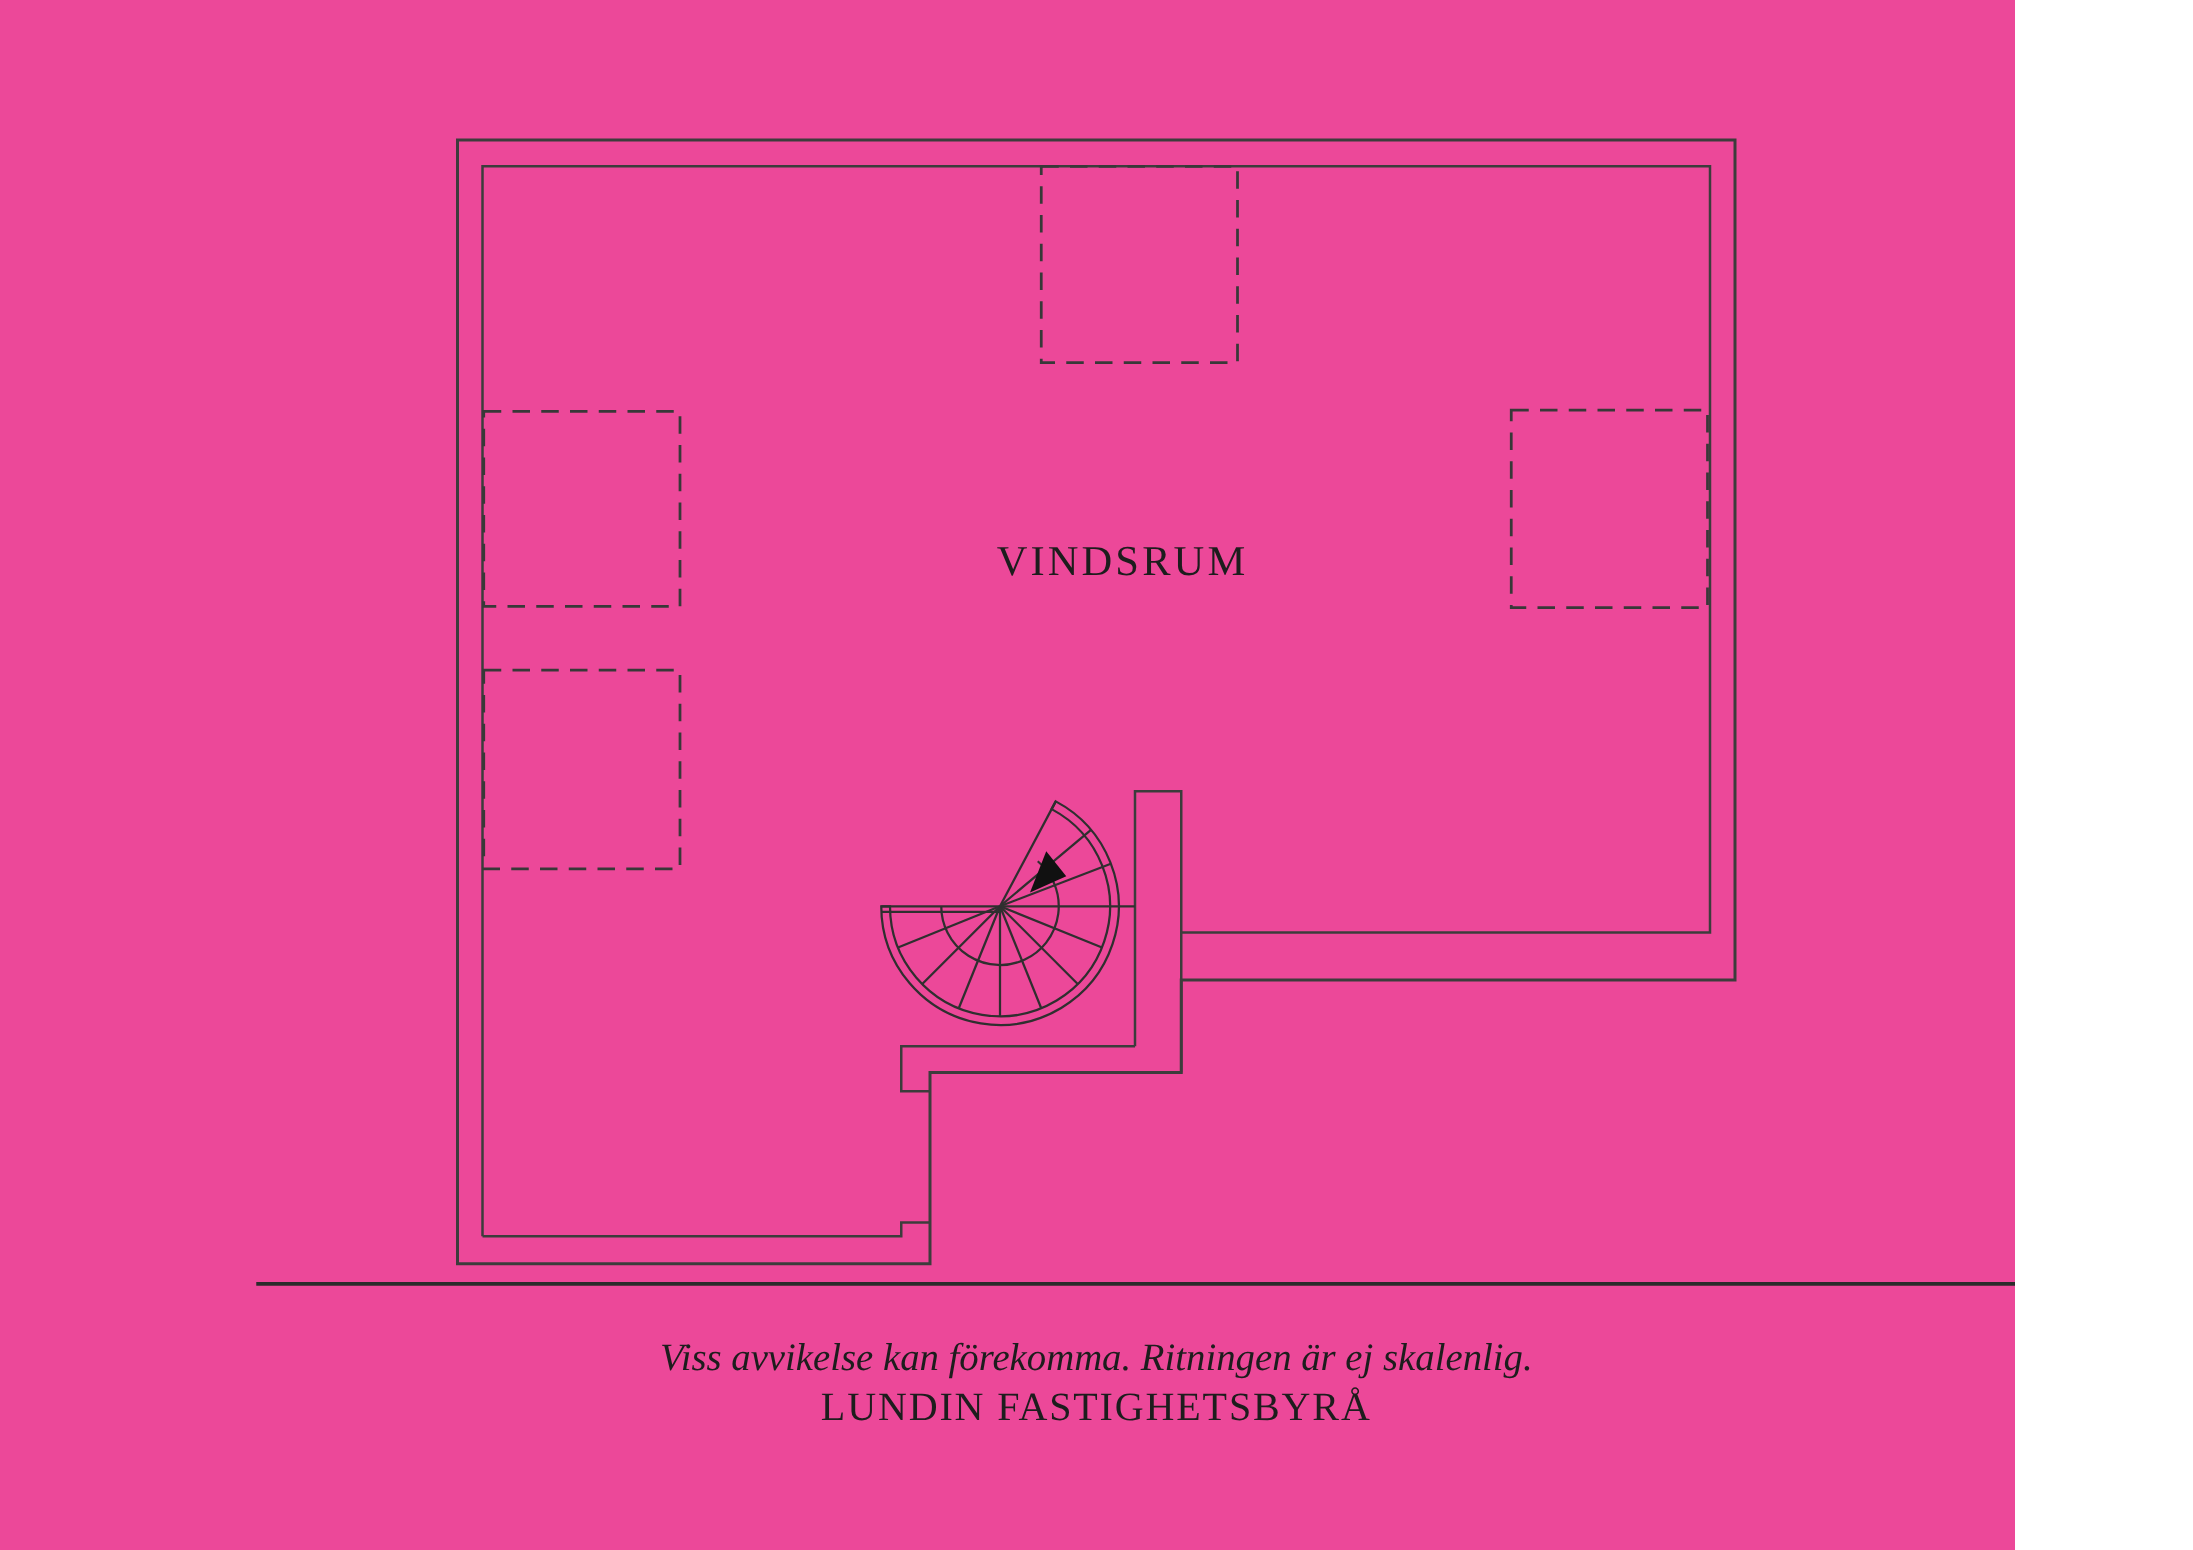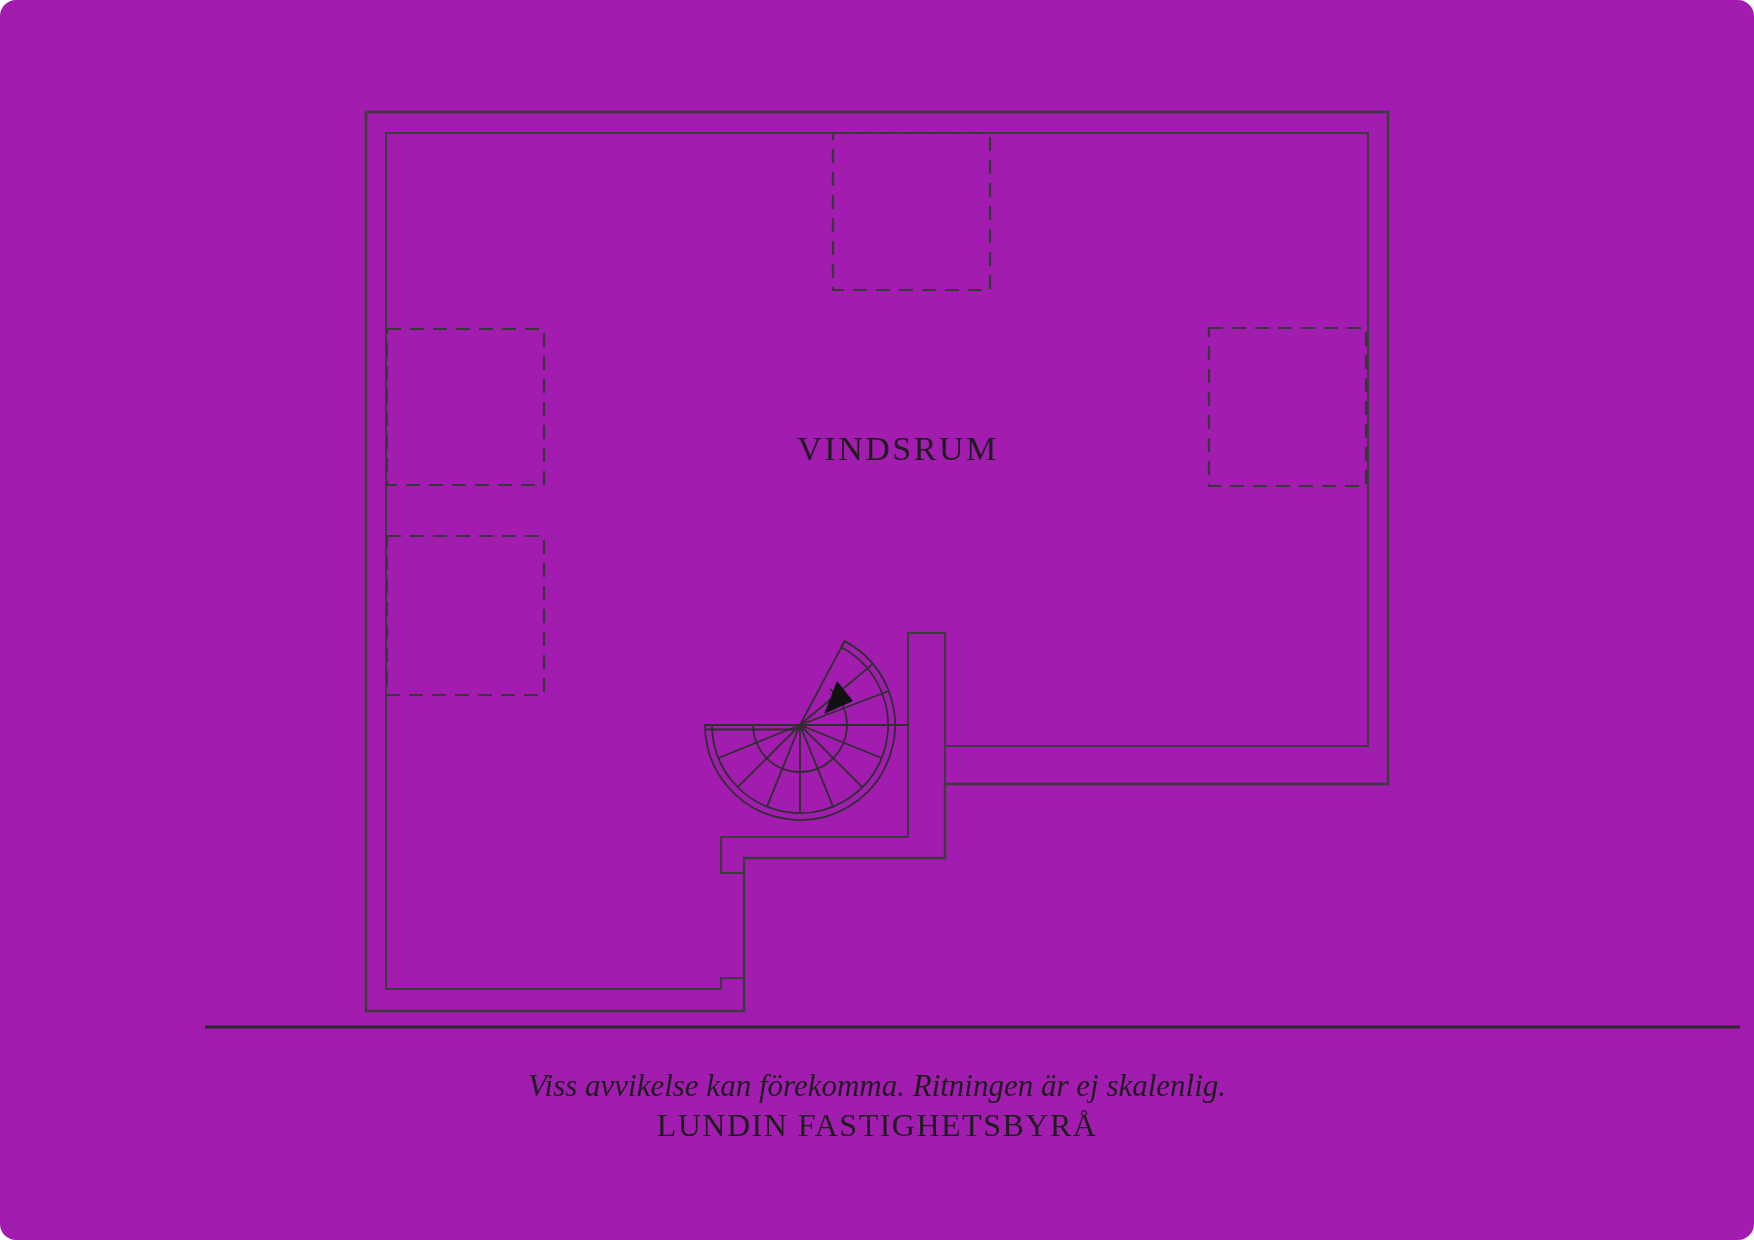--- a/index.html
+++ b/index.html
@@ -2,26 +2,25 @@
 <html><head>
 <meta charset="utf-8">
 <style>
   html, body {
     margin: 0;
     padding: 0;
     background: #ffffff;
   }
   .canvas {
     position: relative;
-    width: 1754px;
+    width: 1612px;
     height: 1240px;
-    background: #a21caf;
+    background: #ec4899;
     overflow: hidden;
     font-family: "Liberation Serif", "DejaVu Serif", serif;
-    border-radius: 16px;
   }
   svg { display: block; }
 
   .wall-outer  { stroke: #3c3c3c; stroke-width: 2.4; fill: none; stroke-linejoin: miter; }
   .wall-inner  { stroke: #3c3c3c; stroke-width: 2;   fill: none; stroke-linejoin: miter; }
   .dashed-box  { stroke: #383838; stroke-width: 2.2; fill: none; stroke-dasharray: 14 9; }
   .stair-line  { stroke: #2f2f2f; stroke-width: 1.8; fill: none; }
   .stair-rim   { stroke: #2f2f2f; stroke-width: 1.8; fill: none; }
   .arrow       { fill: #111111; stroke: none; }
   .separator   { stroke: #2b2b2b; stroke-width: 3; }

